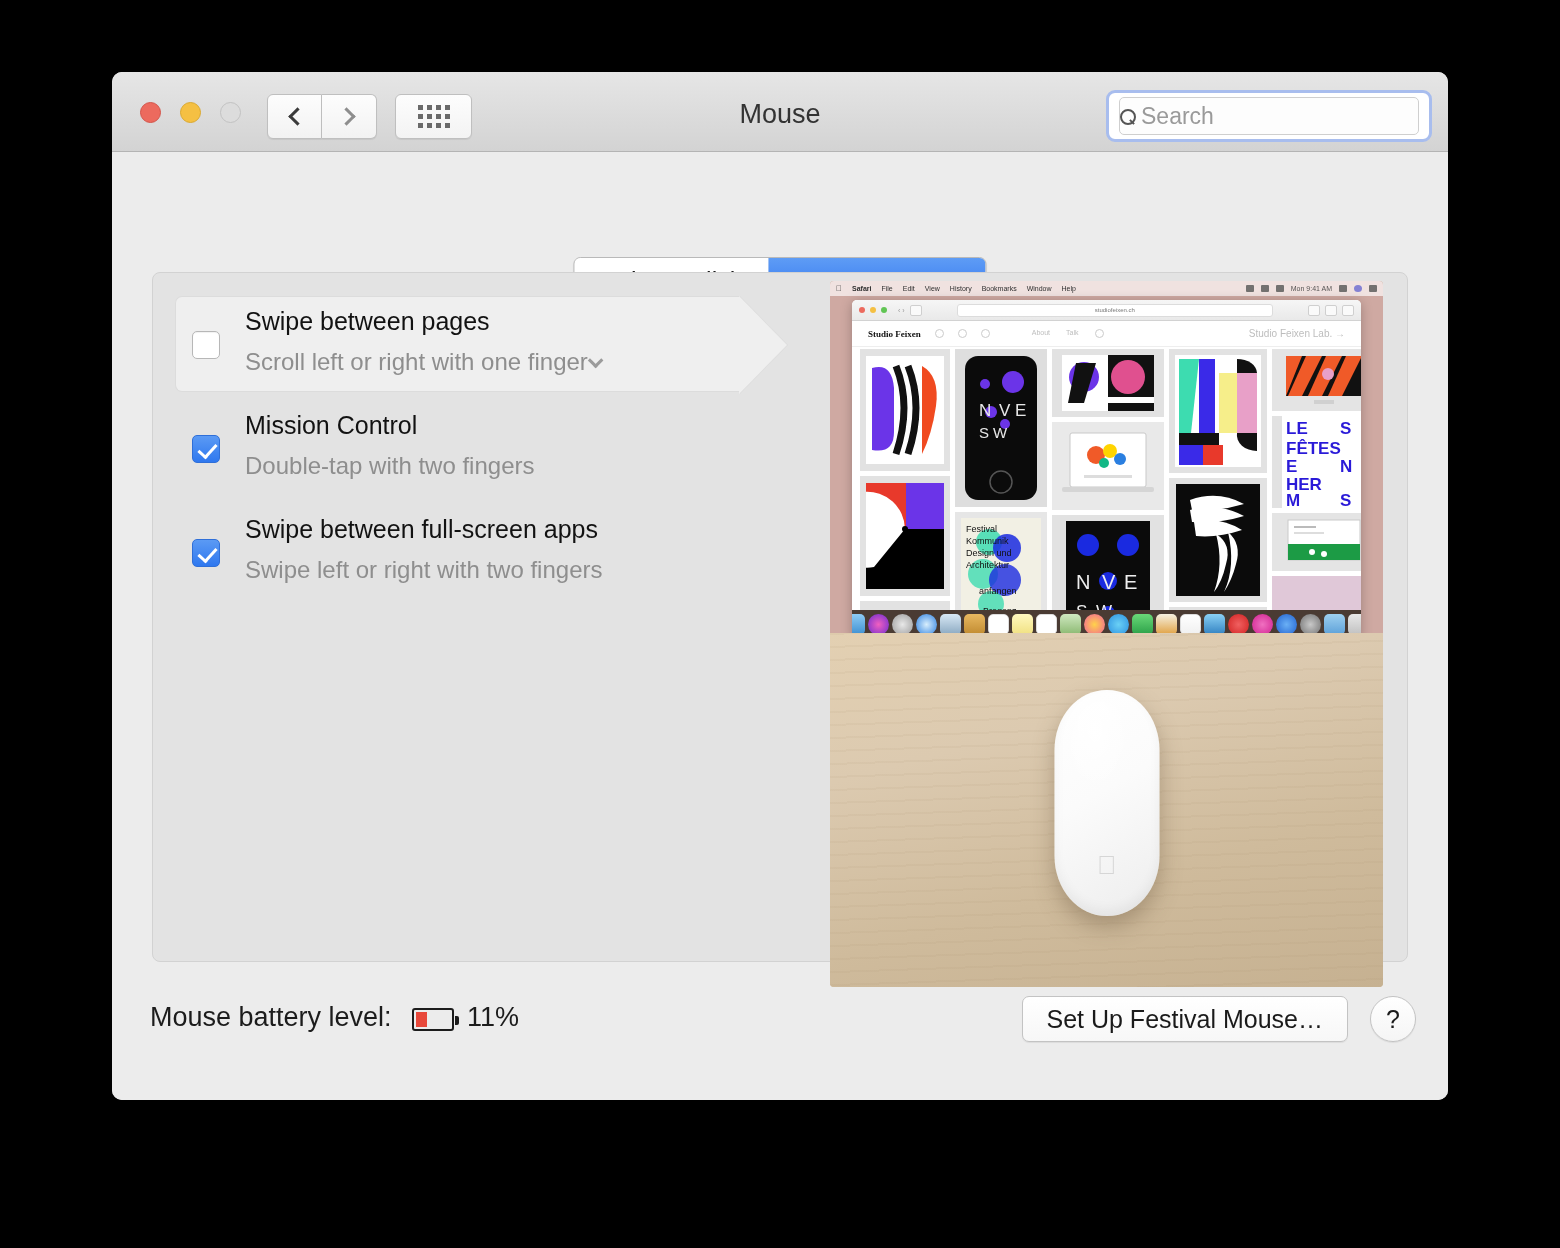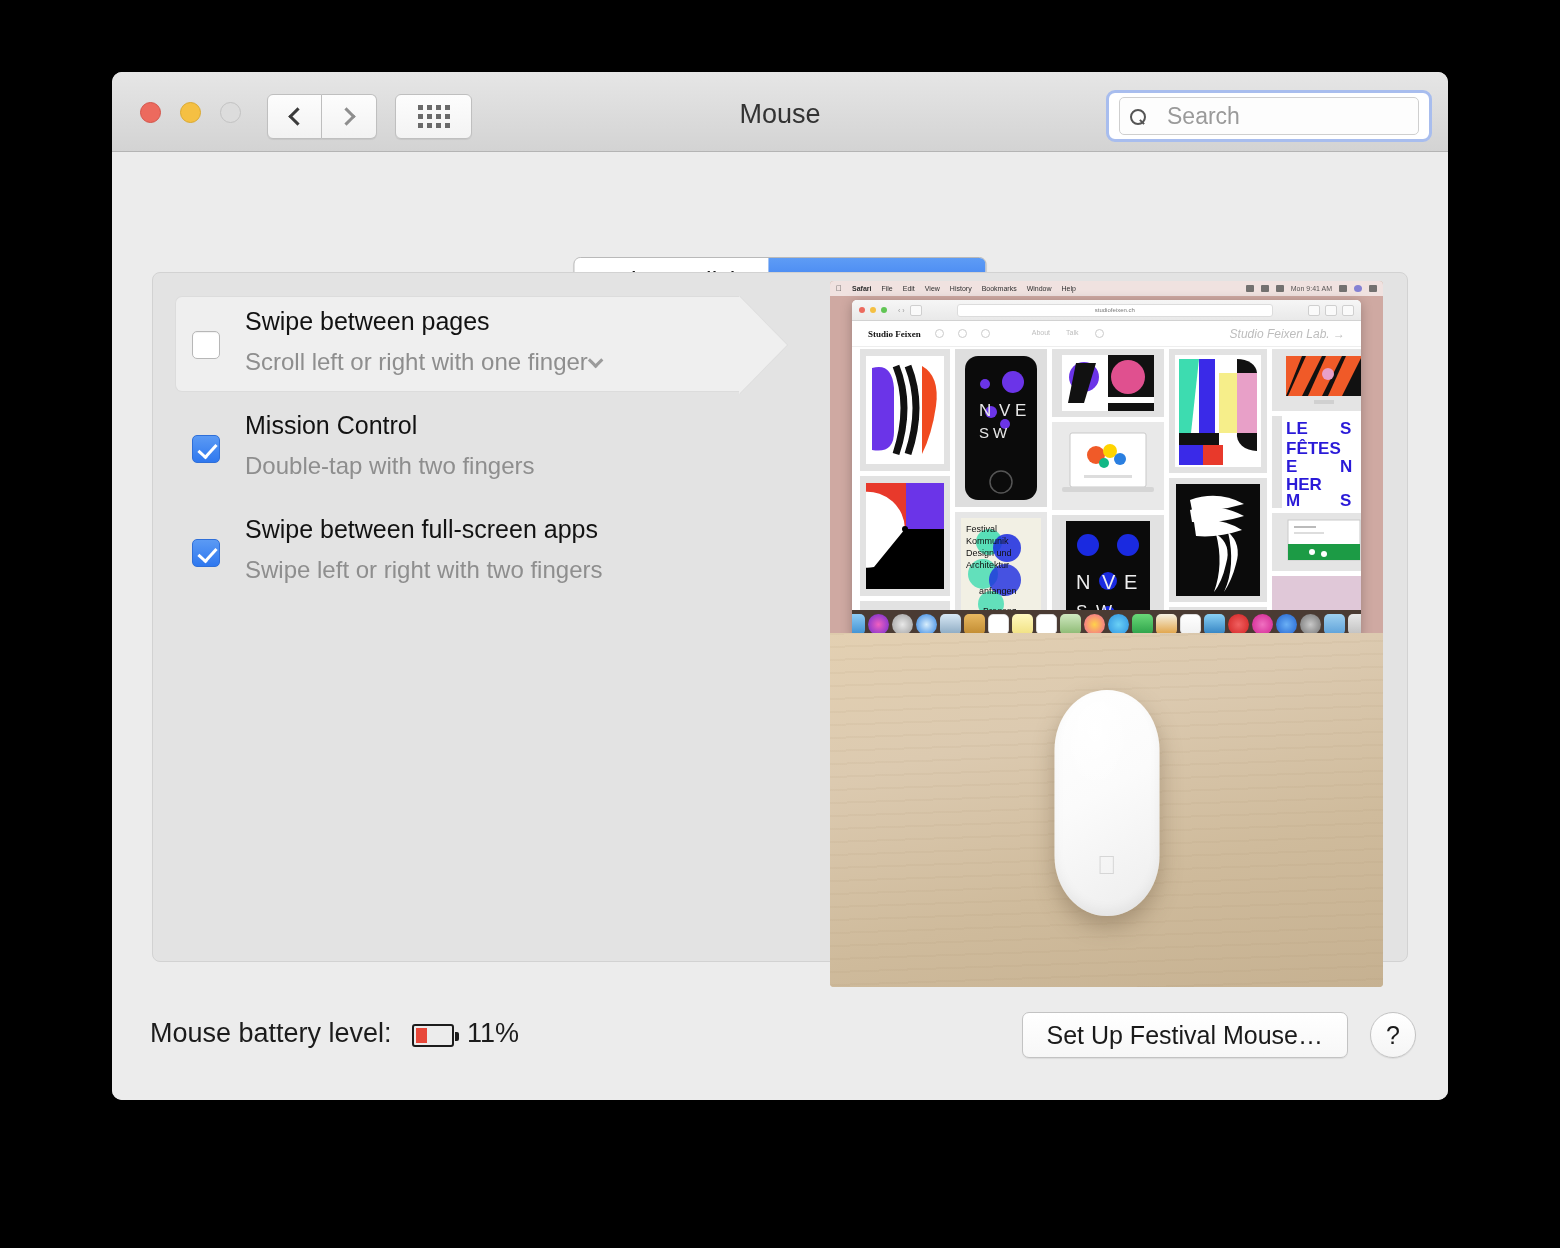--- a/index.html
+++ b/index.html
@@ -73,21 +73,21 @@
     border-radius: 9px;
     border: 3px solid #a8bdee;
     background: #fff;
     display: flex; align-items: center;
     padding: 0 10px;
   }
   .searchwrap .inner {
     width: 100%; height: 38px;
     border: 1px solid #cfcfcf; border-radius: 5px;
     background: #fdfdfd;
-    display: flex; align-items: center; gap: 22px; padding-left: 10px;
+    display: flex; align-items: center; gap: 6px; 
   }
   .mag { width: 15px; height: 15px; position: relative; flex: none; }
   .mag::before { content:""; position:absolute; width:12px;height:12px;border:2px solid #555;border-radius:50%; left:0; top:0;}
   .mag::after { content:""; position:absolute; width:2px;height:6px;background:#555;transform:rotate(-45deg); left:11px; top:10px;}
   .sphold { font-size: 23px; color: #9a9a9a; }
 
   
   .body { position: relative; height: 948px; background: #ececec; }
 
   .tabs {
@@ -214,21 +214,21 @@
   }
   .sfsq { width: 12px; height: 11px; border: 1px solid #cfcfcf; border-radius: 2px; background:#fafafa; }
 
   .sitehdr {
     height: 26px; display: flex; align-items: center;
     padding: 0 16px; gap: 14px; border-bottom: 1px solid #eee;
   }
   .brand { font-size: 9px; font-weight: bold; color: #111; font-family: Liberation Serif, serif; }
   .hicon { width: 9px; height: 9px; border: 1px solid #cbcbcb; border-radius: 50%; }
   .navlinks { display: flex; gap: 16px; font-size: 7px; color: #bdbdbd; margin-left: 28px;}
-  .labtxt { margin-left: auto; font-size: 12px; color: #bdbdbd; font-style: italic; }
+  .labtxt { margin-left: auto; font-size: 10px; color: #bdbdbd; }
 
   .grid {
     position: absolute; left: 8px; right: 8px; top: 49px; bottom: 0;
     display: grid; grid-template-columns: repeat(5, 1fr);
     gap: 5px;
   }
   .gcol { display: flex; flex-direction: column; gap: 5px; }
   .card { background: #e2e2e2; padding: 6px; display: flex; align-items: center; justify-content: center; overflow: hidden; }
 
   .dock {
@@ -260,21 +260,21 @@
     content:""; position:absolute; left:16%; top:5%;
     width:58%; height:40%; border-radius:50%;
     background: radial-gradient(ellipse at 40% 30%, rgba(255,255,255,.95), rgba(255,255,255,0) 70%);
   }
   .applelogo {
     position: absolute; left: 50%; bottom: 38px; transform: translateX(-50%);
     font-size: 26px; color: #d6d6d6; line-height: 1;
   }
 
   
-  .bottom { position: absolute; left: 0; right: 0; bottom: 0; height: 128px; }
+  .bottom { position: absolute; left: 0; right: 0; bottom: 16px; height: 128px; }
   .batlabel { position: absolute; left: 38px; top: 46px; font-size: 27px; color: #1c1c1c; }
   .battery {
     position: absolute; left: 300px; top: 52px;
     width: 42px; height: 23px;
     border: 2.5px solid #1c1c1c; border-radius: 3px;
   }
   .battery .fill { position: absolute; left: 2px; top: 2px; bottom: 2px; width: 11px; background: #e8483a; }
   .battery .nub { position: absolute; right: -7px; top: 6px; width: 4px; height: 9px; background: #1c1c1c; border-radius: 0 2px 2px 0;}
   .batpct { position: absolute; left: 355px; top: 46px; font-size: 27px; color: #1c1c1c; }
 

